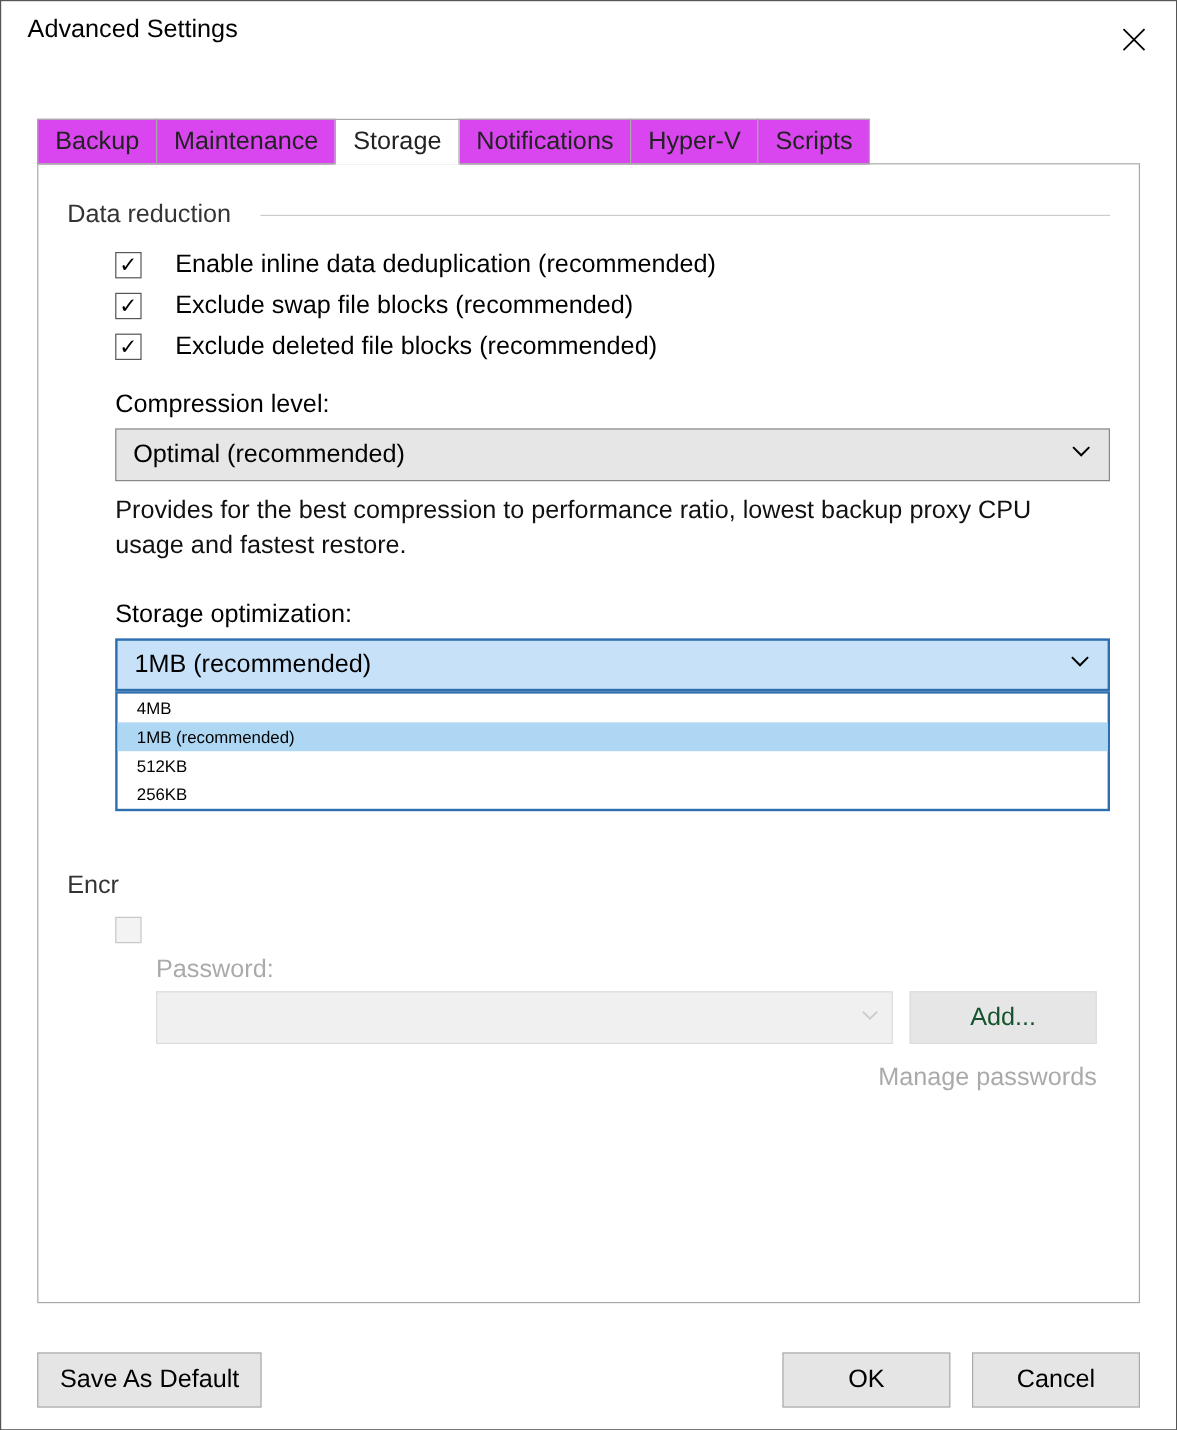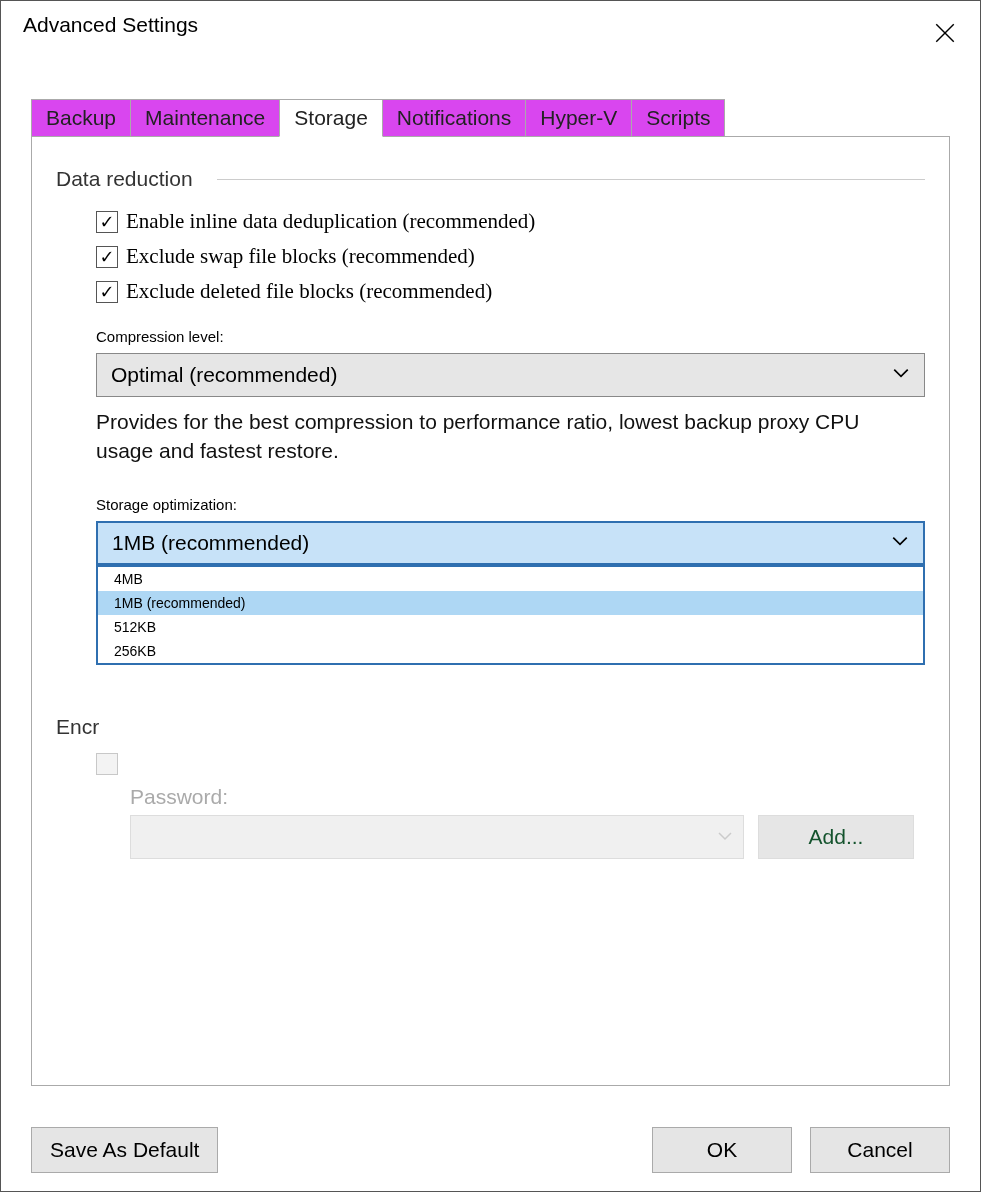--- a/index.html
+++ b/index.html
@@ -58,34 +58,33 @@
       align-items: center;
       gap: 24px;
       color: #333;
       font-size: 21px;
     }
     .group-heading .line { flex: 1; height: 1px; background: #ccc; }
     .indented { margin-left: 40px; margin-top: 18px; }
     .check-row {
       display: flex;
       align-items: center;
-      gap: 8px;
+      gap: 28px;
       margin: 10px 0;
       font-size: 21px;
       color: #000;
-      font-family: Liberation Serif, serif;
     }
     .checkbox {
       width: 22px; height: 22px; border: 1px solid #555;
       display: inline-flex; align-items: center; justify-content: center;
       background: #fff;
     }
     .checkbox.checked::after { content: "✓"; font-size: 18px; color: #000; line-height: 1; }
     .checkbox.disabled { border-color: #c8c8c8; background: #f3f3f3; }
-    .label-row { margin-top: 24px; font-size: 15px; color: #000; }
+    .label-row { margin-top: 24px; font-size: 21px; color: #000; }
     .combo {
       margin-top: 8px;
       border: 1px solid #888;
       background: #e6e6e6;
       height: 44px;
       display: flex; align-items: center; justify-content: space-between;
       padding: 0 14px;
       font-size: 21px;
     }
     .combo .chev svg, .combo2 .chev svg { width: 18px; height: 18px; }
@@ -237,20 +236,21 @@
     <div class="pw-row">
       <div class="pw-combo">
         <span class="chev">
           <svg viewBox="0 0 16 16">
               <polyline points="2,5 8,11 14,5" fill="none" stroke="#888" stroke-width="1.5"></polyline>
             </svg>
         </span>
       </div>
       <div class="add-btn">Add...</div>
     </div>
+    <div class="manage-link">Manage passwords</div>
   </div>
 
 </div>
 
 <div class="footer">
   <div class="btn save">Save As Default</div>
   <div class="right">
     <div class="btn">OK</div>
     <div class="btn">Cancel</div>
   </div>

